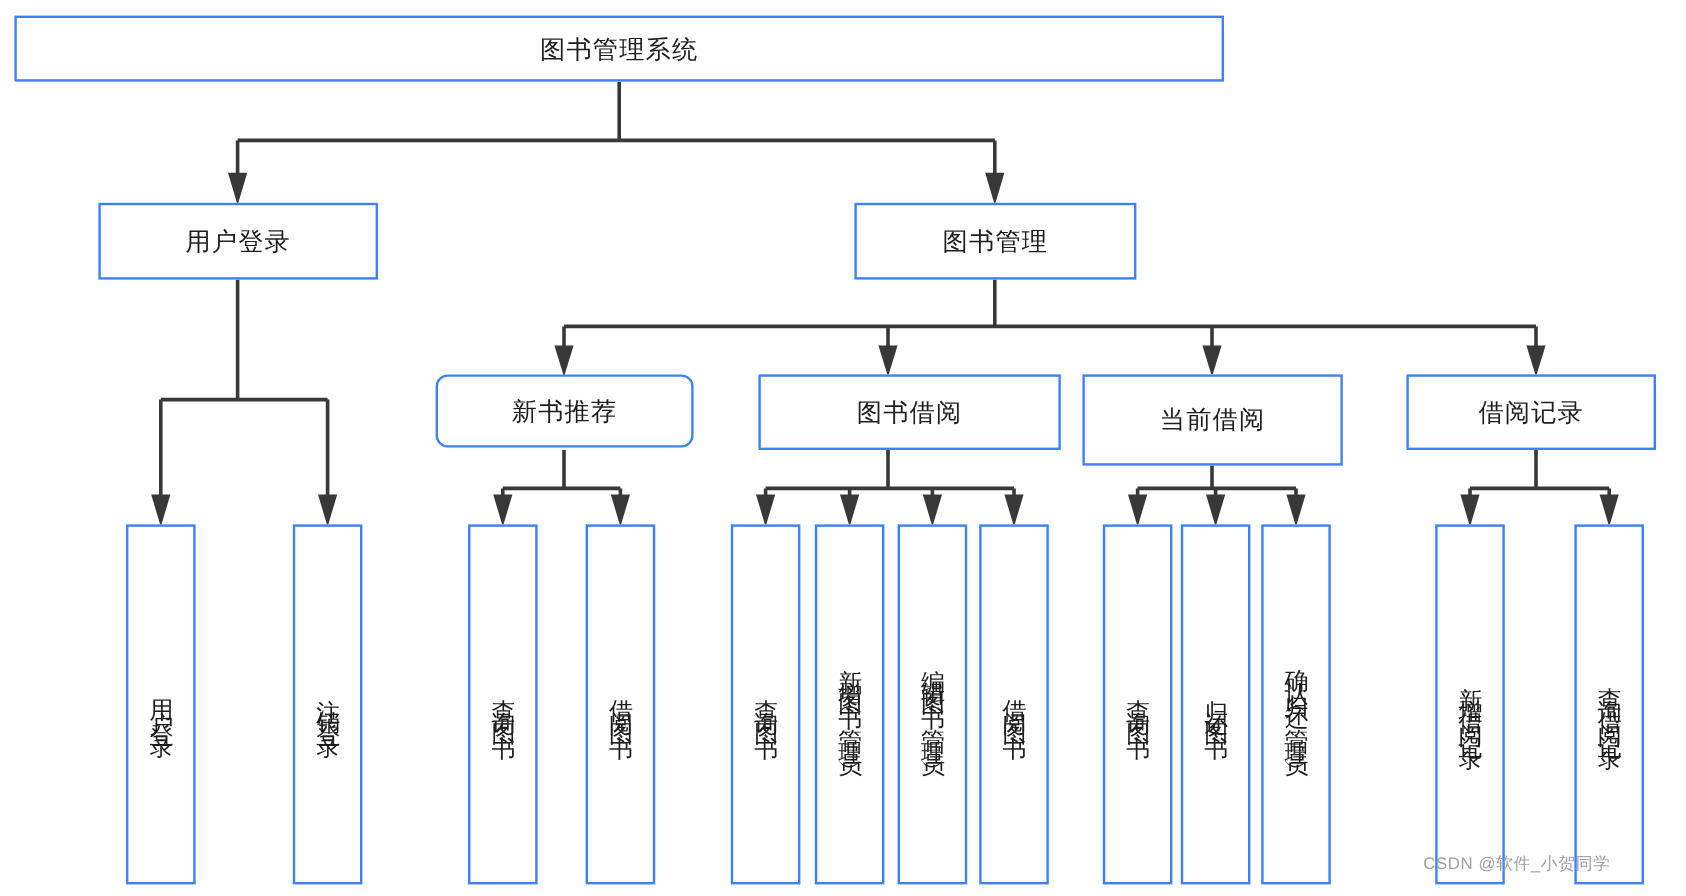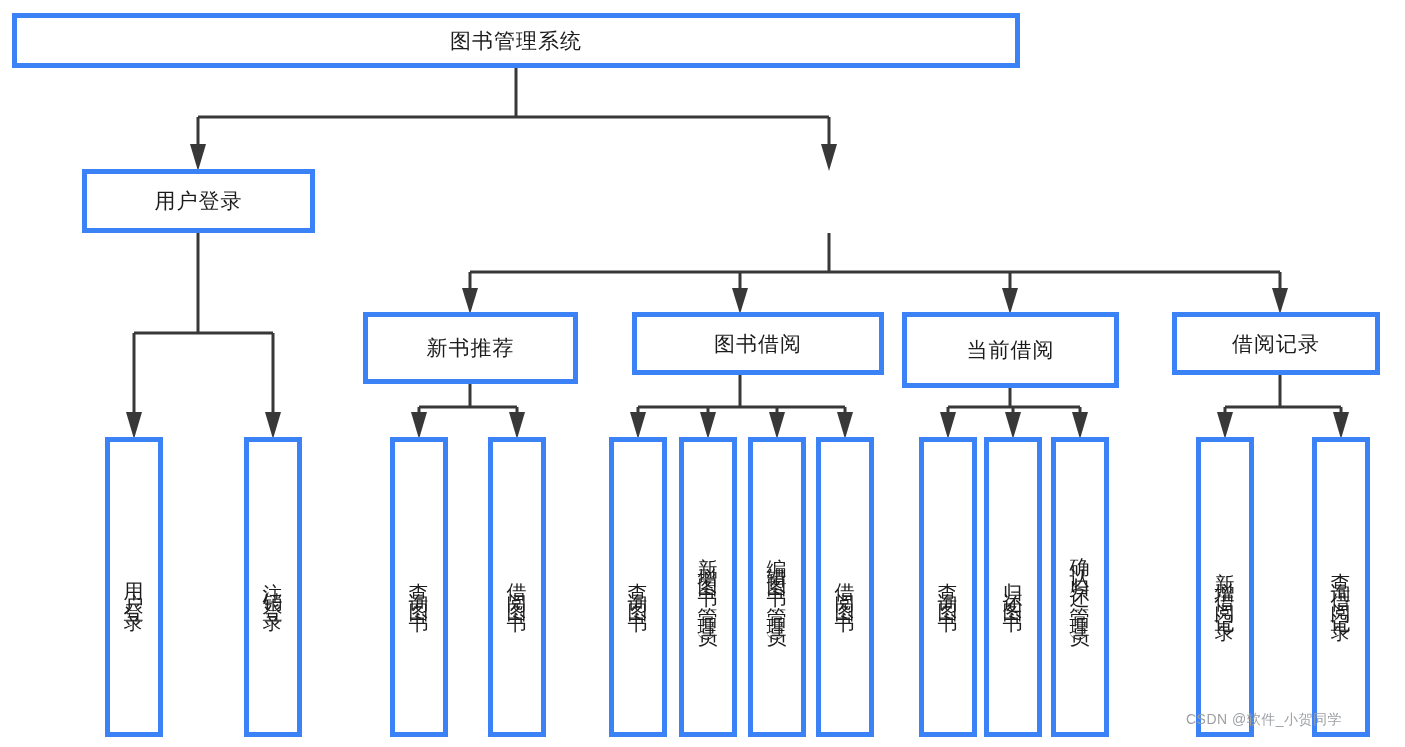--- a/index.html
+++ b/index.html
@@ -9,21 +9,21 @@
     background:#ffffff;
     font-family:"Liberation Sans","DejaVu Sans",sans-serif;
     color:#1c1c1c;
     overflow:hidden;
   }
   svg.wires{position:absolute;left:0;top:0;width:1405px;height:747px;}
   .node{
     position:absolute;
     box-sizing:border-box;
     background:#ffffff;
-    border:5px solid #3b82f6;
+    border:2px solid #3b82f6;
     display:flex;
     align-items:center;
     justify-content:center;
     font-size:21px;
     letter-spacing:1px;
     white-space:nowrap;
   }
   .leaf{
     writing-mode:vertical-lr;
     text-orientation:mixed;
@@ -89,22 +89,23 @@
       <polygon points="1072,412 1088,412 1080,439"></polygon>
 
       <polygon points="1217,412 1233,412 1225,439"></polygon>
       <polygon points="1333,412 1349,412 1341,439"></polygon>
     </g>
   </svg>
 
   <div class="node" style="left:12px;top:13px;width:1008px;height:55px;">图书管理系统</div>
 
   <div class="node" style="left:82px;top:169px;width:233px;height:64px;">用户登录</div>
+  <div class="node" style="left:712px;top:169px;width:235px;height:64px;">图书管理</div>
 
-  <div class="node" style="left:363px;top:312px;width:215px;height:72px;">新书推荐</div>
+  <div class="node" style="left:363px;top:312px;width:215px;height:61px;border-radius:10px;">新书推荐</div>
   <div class="node" style="left:632px;top:312px;width:252px;height:63px;">图书借阅</div>
   <div class="node" style="left:902px;top:312px;width:217px;height:76px;">当前借阅</div>
   <div class="node" style="left:1172px;top:312px;width:208px;height:63px;">借阅记录</div>
 
   <div class="node leaf" style="left:105px;top:437px;width:58px;height:300px;">用户登录</div>
   <div class="node leaf" style="left:244px;top:437px;width:58px;height:300px;">注销登录</div>
 
   <div class="node leaf" style="left:390px;top:437px;width:58px;height:300px;">查询图书</div>
   <div class="node leaf" style="left:488px;top:437px;width:58px;height:300px;">借阅图书</div>
 

